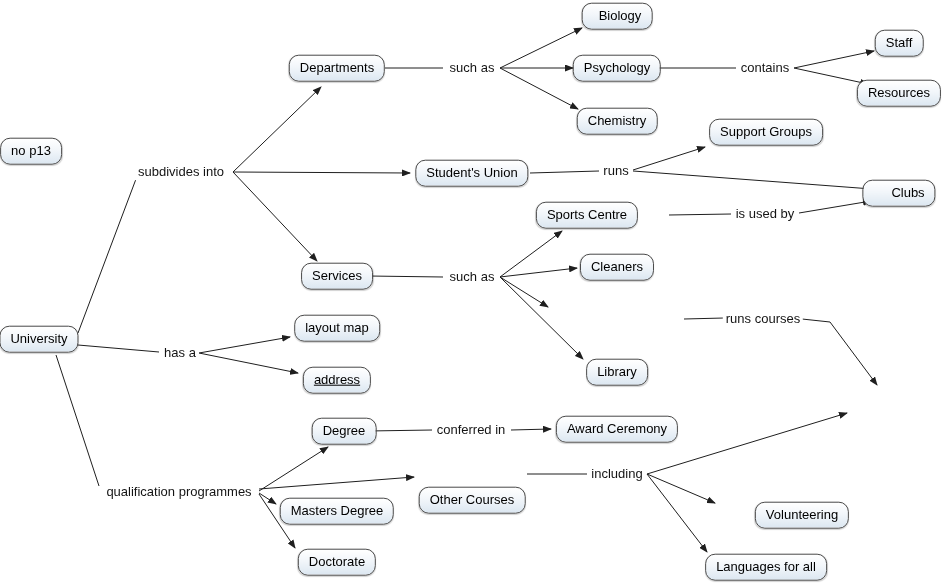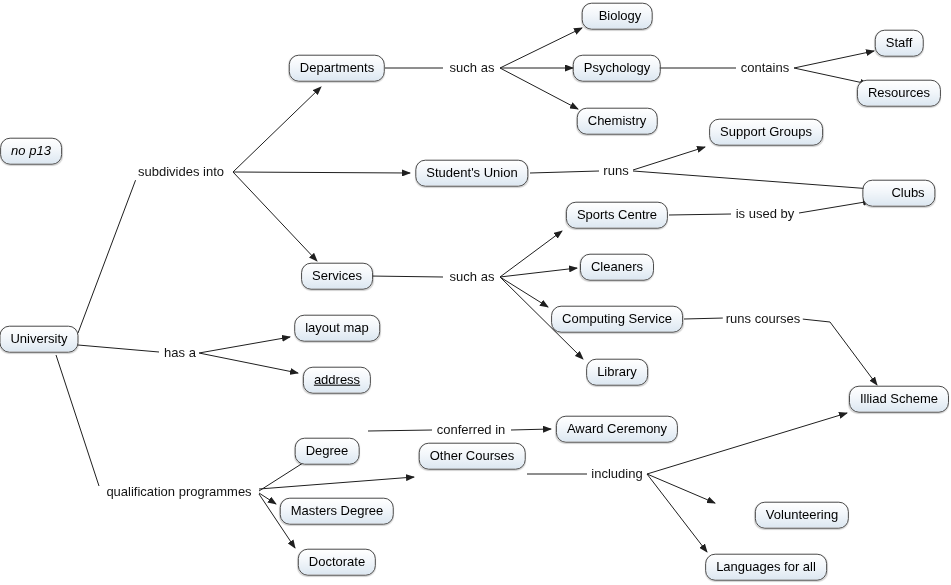--- a/index.html
+++ b/index.html
@@ -89,39 +89,37 @@
     <div class="edge-label" style="left: 472px; top: 68px;">such as</div>
     <div class="edge-label" style="left: 765px; top: 68px;">contains</div>
     <div class="edge-label" style="left: 616px; top: 171px;">runs</div>
     <div class="edge-label" style="left: 765px; top: 214px;">is used by</div>
     <div class="edge-label" style="left: 472px; top: 277px;">such as</div>
     <div class="edge-label" style="left: 763px; top: 319px;">runs courses</div>
     <div class="edge-label" style="left: 180px; top: 353px;">has a</div>
     <div class="edge-label" style="left: 471px; top: 430px;">conferred in</div>
     <div class="edge-label" style="left: 617px; top: 474px;">including</div>
     <div class="edge-label" style="left: 179px; top: 492px;">qualification programmes</div>
-    <div class="node" style="left: 31px; top: 151px; font-style: italic;">no p13</div>
+    <div class="node" style="left: 31px; top: 151px;">no p13</div>
     <div class="node" style="left: 39px; top: 339px;">University</div>
     <div class="node" style="left: 337px; top: 68px;">Departments</div>
     <div class="node" style="left: 617px; top: 16px; padding-left: 16px;">Biology</div>
     <div class="node" style="left: 617px; top: 68px;">Psychology</div>
     <div class="node" style="left: 617px; top: 121px;">Chemistry</div>
     <div class="node" style="left: 899px; top: 43px;">Staff</div>
     <div class="node" style="left: 766px; top: 132px;">Support Groups</div>
     <div class="node" style="left: 899px; top: 93px;">Resources</div>
     <div class="node" style="left: 472px; top: 173px;">Student's Union</div>
     <div class="node" style="left: 899px; top: 193px; padding-left: 28px;">Clubs</div>
-    <div class="node" style="left: 617px; top: 215px;">Sports Centre</div>
+    <div class="node" style="left: 587px; top: 215px;">Sports Centre</div>
     <div class="node" style="left: 337px; top: 276px;">Services</div>
     <div class="node" style="left: 617px; top: 267px;">Cleaners</div>
-    <div class="node" style="left: 617px; top: 319px;">Computing Service</div>
     <div class="node" style="left: 617px; top: 372px;">Library</div>
     <div class="node" style="left: 337px; top: 328px;">layout map</div>
     <div class="node" style="left: 337px; top: 380px; text-decoration: underline;">address</div>
-    <div class="node" style="left: 327px; top: 431px; margin-top: 20px;">Degree</div>
+    <div class="node" style="left: 344px; top: 431px;">Degree</div>
     <div class="node" style="left: 617px; top: 429px;">Award Ceremony</div>
-    <div class="node" style="left: 472px; top: 456px; text-align: center;">Other Courses</div>
+    <div class="node" style="left: 472px; top: 500px; text-align: center;">Other Courses</div>
     <div class="node" style="left: 337px; top: 511px;">Masters Degree</div>
     <div class="node" style="left: 337px; top: 562px;">Doctorate</div>
-    <div class="node" style="left: 899px; top: 399px;">Illiad Scheme</div>
     <div class="node" style="left: 766px; top: 515px; margin-left: 36px;">Volunteering</div>
     <div class="node" style="left: 766px; top: 567px;">Languages for all</div>
   </div>
 
 </body></html>

